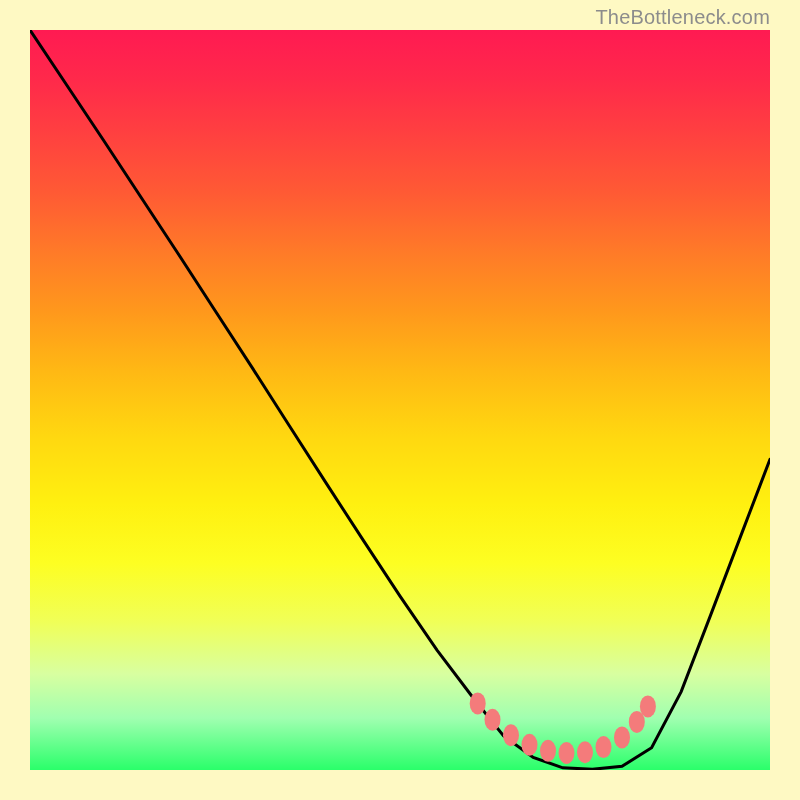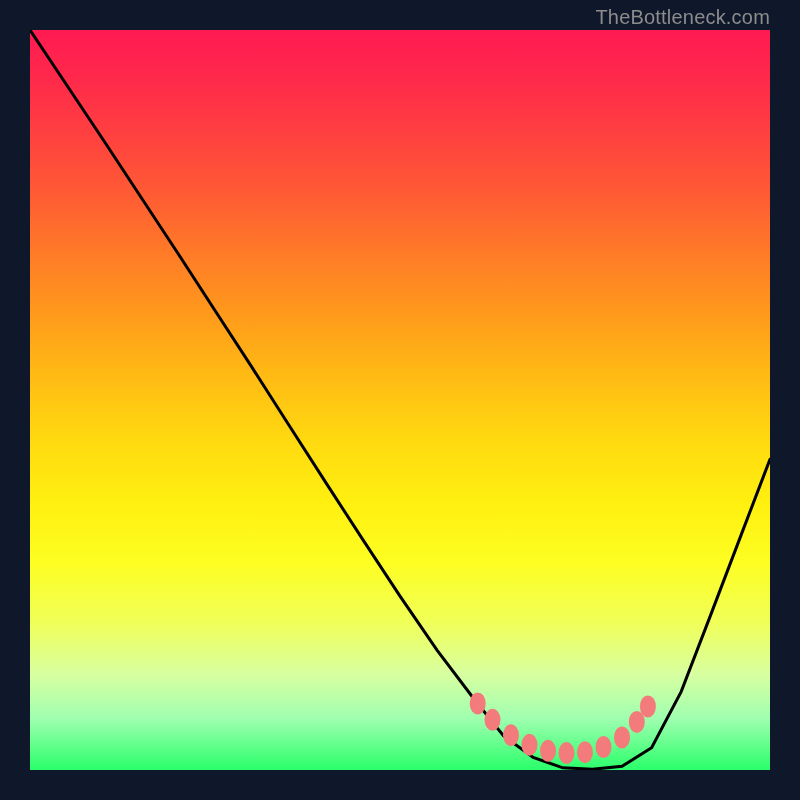--- a/index.html
+++ b/index.html
@@ -1,16 +1,16 @@
 <!DOCTYPE html>
 <html><head>
 <meta charset="utf-8">
 <style>
   body{margin:0;padding:0;background:#000;width:800px;height:800px;overflow:hidden;font-family:Arial,Helvetica,sans-serif}
-  .frame{position:relative;width:800px;height:800px;background:#0f172a}
+  .frame{position:relative;width:800px;height:800px;background:#fef9c3}
   .gradient{position:absolute;left:30px;top:30px;width:740px;height:740px;
     background:linear-gradient(to bottom,
       #ff1a52 0%,
       #ff2a4a 7%,
       #ff4040 14%,
       #ff5a34 22%,
       #ff7a28 30%,
       #ff981c 38%,
       #ffb814 46%,
       #ffd810 55%,

